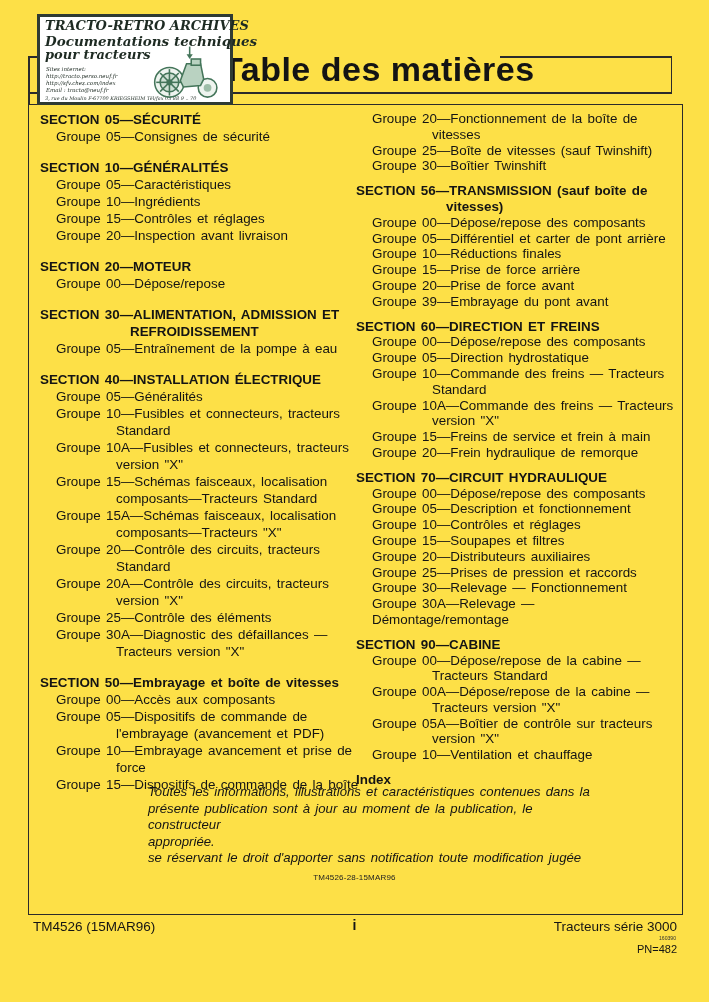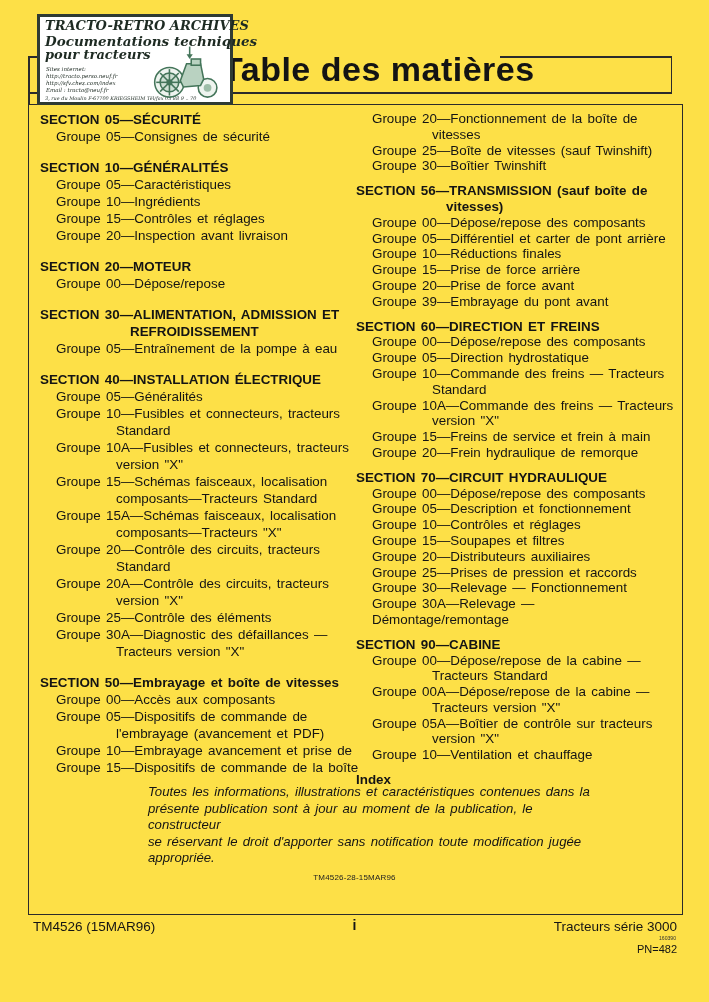--- a/index.html
+++ b/index.html
@@ -146,20 +146,21 @@
         <div class="item">Groupe 25—Contrôle des éléments</div>
         <div class="item">Groupe 30A—Diagnostic des défaillances —</div>
         <div class="item-cont">Tracteurs version "X"</div>
       </div>
       <div class="block">
         <div class="sec">SECTION 50—Embrayage et boîte de vitesses</div>
         <div class="item">Groupe 00—Accès aux composants</div>
         <div class="item">Groupe 05—Dispositifs de commande de</div>
         <div class="item-cont">l'embrayage (avancement et PDF)</div>
         <div class="item">Groupe 10—Embrayage avancement et prise de</div>
+        <div class="item-cont">force</div>
         <div class="item">Groupe 15—Dispositifs de commande de la boîte</div>
       </div>
     </div>
   <div id="col-right" class="col">
       <div class="block">
         <div class="item">Groupe 20—Fonctionnement de la boîte de</div>
         <div class="item-cont">vitesses</div>
         <div class="item">Groupe 25—Boîte de vitesses (sauf Twinshift)</div>
         <div class="item">Groupe 30—Boîtier Twinshift</div>
       </div>
@@ -206,22 +207,22 @@
         <div class="item">Groupe 10—Ventilation et chauffage</div>
       </div>
       <div class="block">
         <div class="sec">Index</div>
       </div>
     </div>
 
   <div id="note">
       <div class="">Toutes les informations, illustrations et caractéristiques contenues dans la</div>
       <div class="">présente publication sont à jour au moment de la publication, le constructeur</div>
+      <div class="">appropriée.</div>
       <div class="">se réservant le droit d'apporter sans notification toute modification jugée</div>
-      <div class="">appropriée.</div>
     </div>
   <div id="doc-code">TM4526-28-15MAR96</div>
 
   <div id="footer-left">TM4526 (15MAR96)</div>
   <div id="footer-page">i</div>
   <div id="footer-right">Tracteurs série 3000</div>
   <div id="footer-print-code">160390</div>
   <div id="footer-pn">PN=482</div>
 
 </div>

